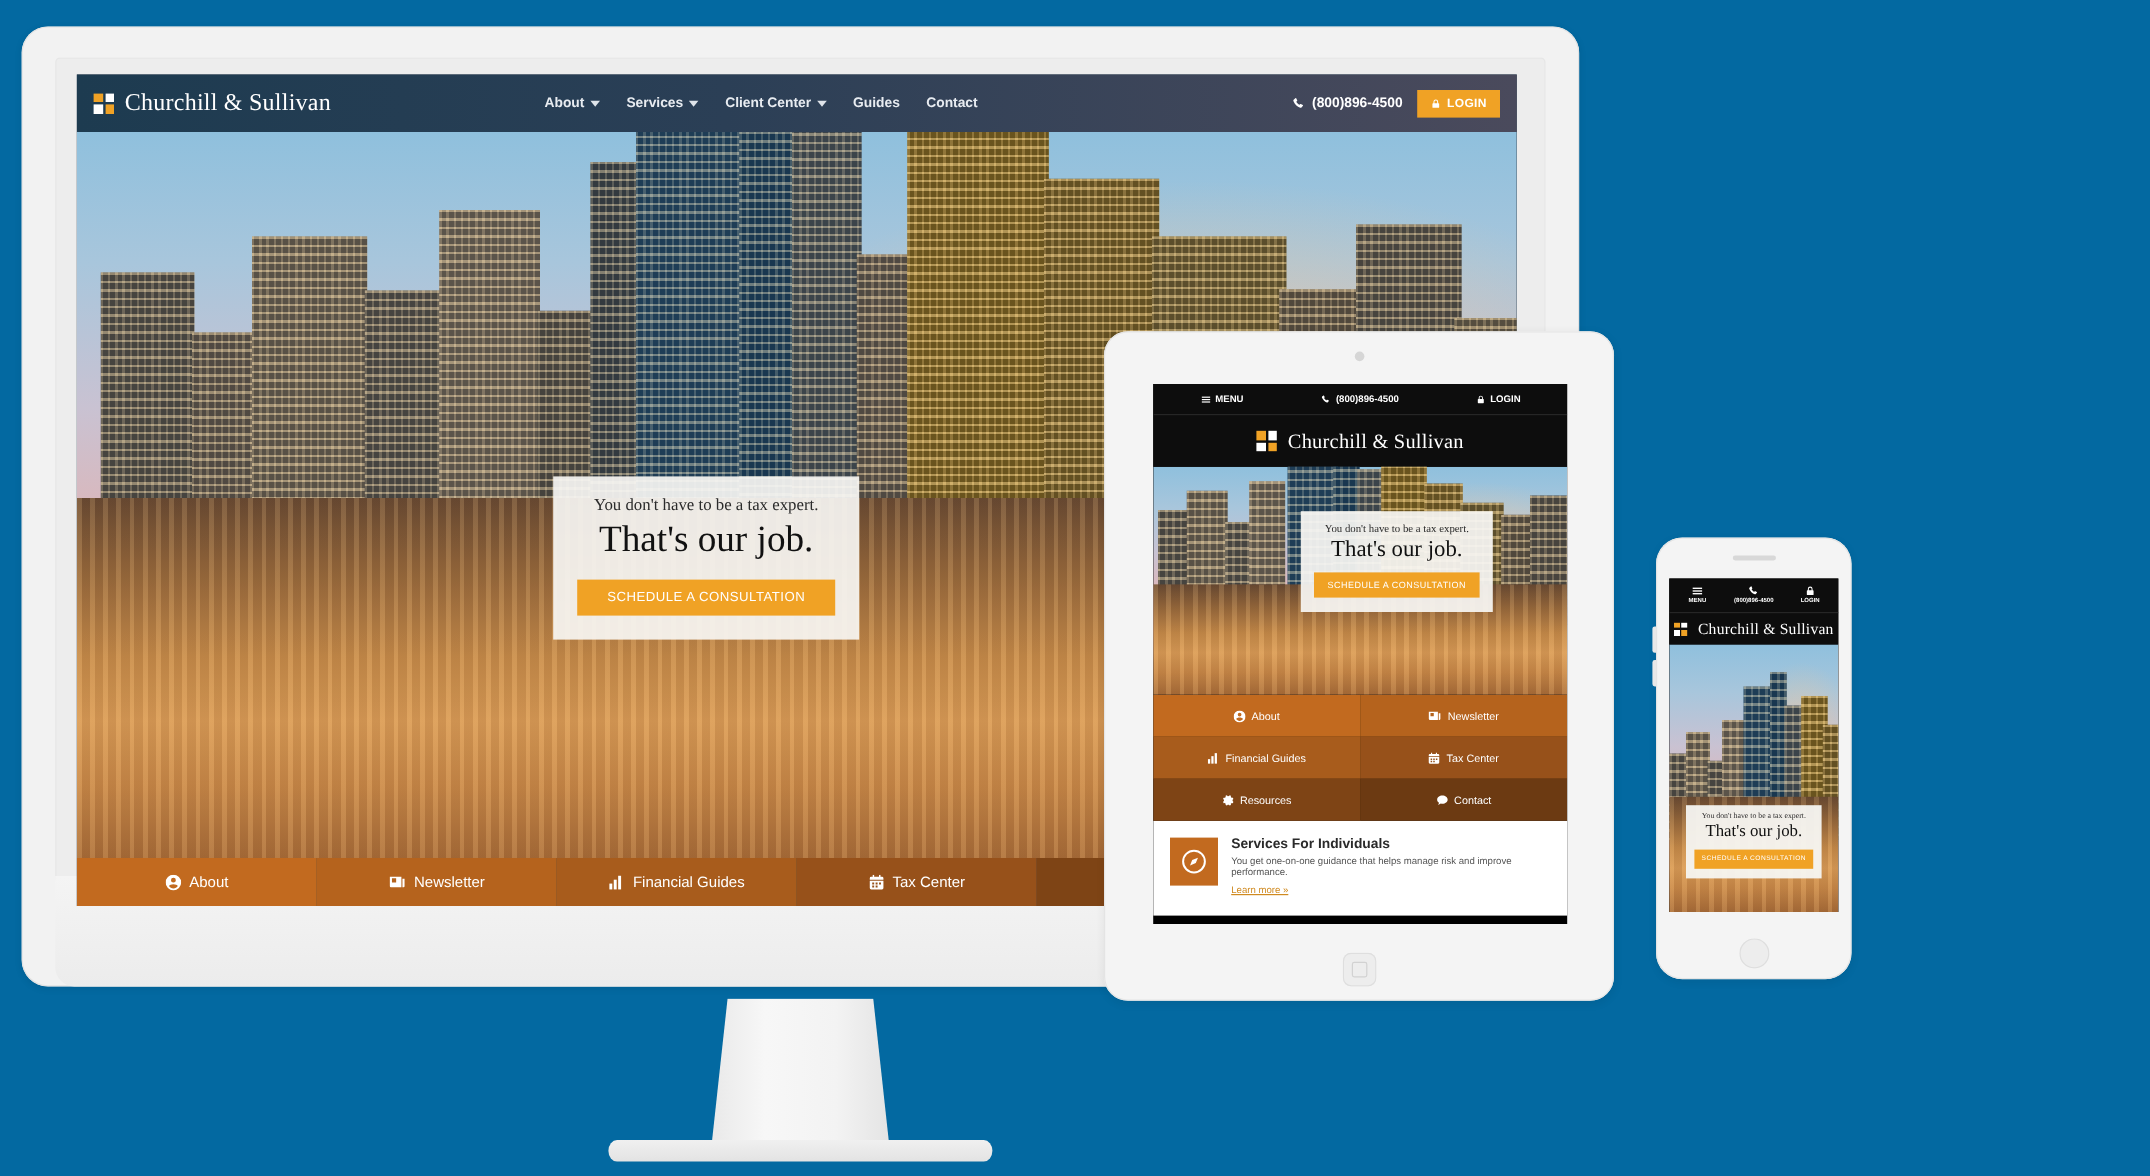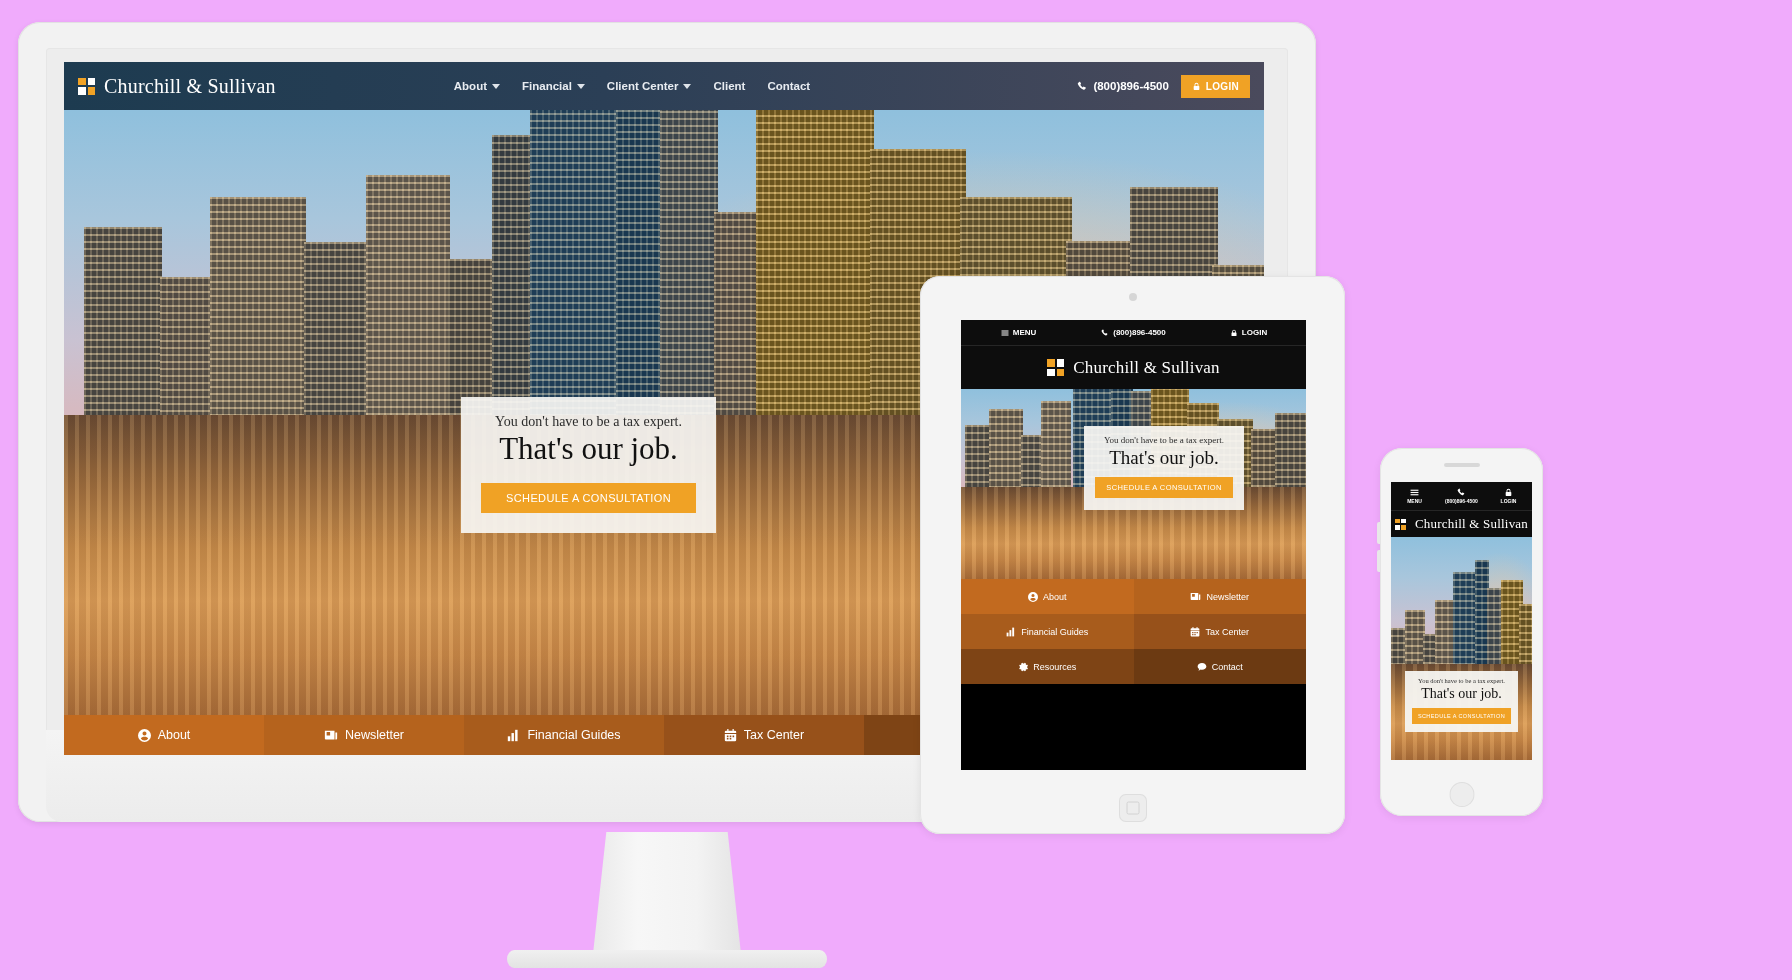--- a/index.html
+++ b/index.html
@@ -1,19 +1,19 @@
 <!DOCTYPE html>
 <html><head>
 <meta charset="utf-8">
 <style>
   * { box-sizing: border-box; margin:0; padding:0; }
   html,body { width:1792px; height:980px; background:#ffffff; overflow:hidden;
     font-family:"Liberation Sans", sans-serif; }
 
-  .stage { position:relative; width:1792px; height:980px; background:#f0abfc; }
+  .stage { position:relative; width:1792px; height:980px; background:#0369a1; }
 
   
   .monitor { position:absolute; left:18px; top:22px; width:1298px; height:800px; }
   .monitor-frame {
     position:absolute; inset:0; background:#f2f2f2; border-radius:22px;
     box-shadow: inset 0 0 0 1px #e2e2e2, 0 2px 6px rgba(0,0,0,.08);
   }
   .monitor-bezel { position:absolute; left:28px; top:26px; right:28px; bottom:86px;
     background:#ededed; border-radius:4px; box-shadow: inset 0 0 0 1px #e6e6e6;}
   .monitor-screen { position:absolute; left:46px; top:40px; width:1200px; height:693px;
@@ -156,29 +156,29 @@
           </span>
           <span class="logo-text">Churchill &amp; Sullivan</span>
         </div>
 
         <nav class="d-nav">
           <a href="#">
             <span>About</span>
             <span class="caret"></span>
           </a>
           <a href="#">
-            <span>Financial</span>
+            <span>Services</span>
             <span class="caret"></span>
           </a>
           <a href="#">
             <span>Client Center</span>
             <span class="caret"></span>
           </a>
           <a href="#">
-            <span>Client</span>
+            <span>Guides</span>
           </a>
           <a href="#">
             <span>Contact</span>
           </a>
         </nav>
 
         <div class="d-right">
           <div class="d-phone">
             <svg width="11" height="11" viewBox="0 0 16 16" fill="#fff">
                 <path d="M3.6 1.2 1.5 3c-.4.4-.5 1-.3 1.5C2.6 8.2 5.8 11.4 9.5 12.8c.5.2 1.1.1 1.5-.3l1.8-2.1c.3-.3.2-.8-.2-1l-2.4-1.2c-.3-.2-.7-.1-.9.2l-.8.9C7 8.4 5.6 7 4.7 5.5l.9-.8c.3-.2.4-.6.2-.9L4.6 1.4c-.2-.4-.7-.5-1-.2z"></path>
@@ -364,20 +364,33 @@
           <span>Resources</span>
         </div>
         <div class="t-cell">
           <svg width="10" height="10" viewBox="0 0 16 16" fill="#fff">
               <path d="M8 1.5C4.1 1.5 1 4 1 7c0 1.7 1 3.2 2.6 4.2-.2.9-.8 1.8-1.6 2.5 1.5-.2 2.9-.8 3.9-1.6.7.2 1.4.3 2.1.3 3.9 0 7-2.5 7-5.4S11.9 1.5 8 1.5z"></path>
             </svg>
           <span>Contact</span>
         </div>
       </div>
 
+      <div class="t-svc">
+        <div class="t-svc-icon">
+          <svg width="22" height="22" viewBox="0 0 16 16" fill="none" stroke="#fff" stroke-width="1.2">
+              <circle cx="8" cy="8" r="6.6"></circle>
+              <path d="M10.4 5.6 6.9 7.1 5.6 10.4 9.1 8.9z" fill="#fff" stroke="none"></path>
+            </svg>
+        </div>
+        <div>
+          <div class="t-svc-title">Services For Individuals</div>
+          <div class="t-svc-desc">You get one-on-one guidance that helps manage risk and improve performance.</div>
+          <a class="t-svc-link" href="#">Learn more »</a>
+        </div>
+      </div>
 
     </div>
   </div>
 
   <div class="phone">
     <div class="p-speaker"></div>
     <div class="p-vol"></div>
     <div class="p-vol2"></div>
     <div class="p-home"></div>
     <div class="p-screen">

